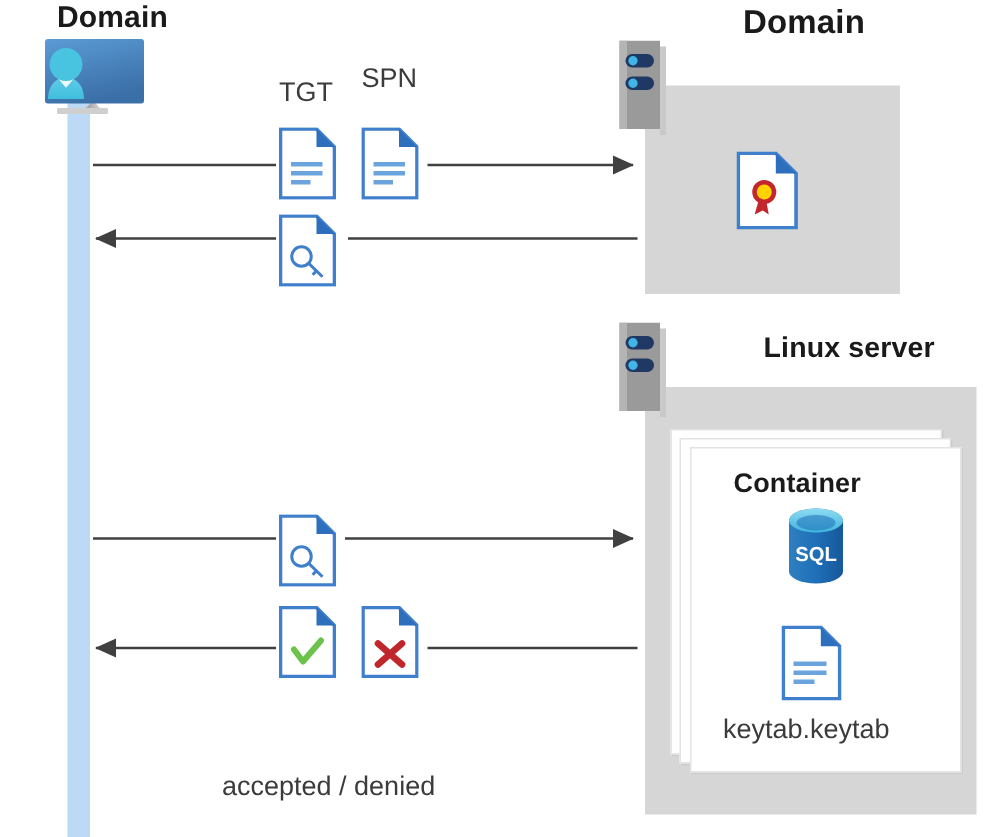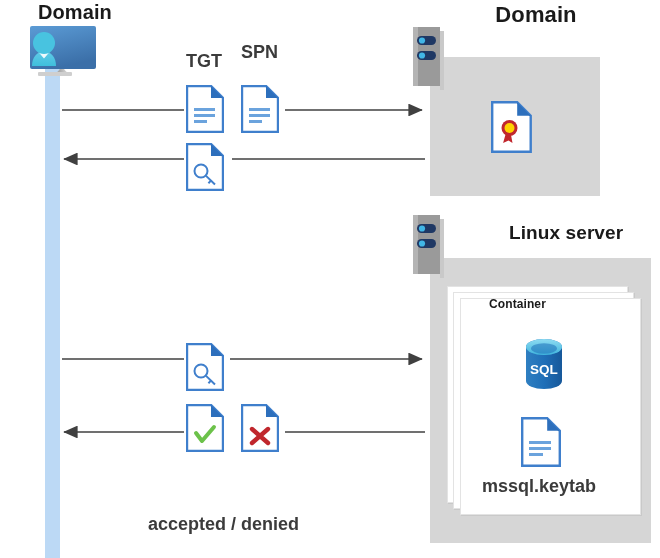--- a/index.html
+++ b/index.html
@@ -15,23 +15,23 @@
   #dc-panel{left:430px;top:57px;width:170px;height:139px;}
   #linux-panel{left:430px;top:258px;width:221px;height:285px;}
 
   
   .heading{
     font-weight:bold;color:#1a1a1a;letter-spacing:.1px;line-height:1.12;
   }
   #client-title{left:38px;top:1px;font-size:20px;}
   #dc-title{left:461px;top:3px;font-size:22px;width:150px;text-align:center;}
   #linux-title{left:461px;top:222px;font-size:19px;margin-left:48px;}
-  #container-title{left:489px;top:298px;font-size:12px;}
-
-  .plain-label{color:#3b3b3b;font-weight:700;}
+  #container-title{left:489px;top:312px;font-size:18px;}
+
+  .plain-label{color:#3b3b3b;font-weight:400;}
   #tgt-label{left:186px;top:51px;font-size:18px;}
   #spn-label{left:241px;top:42px;font-size:18px;}
   #accepted-denied{left:148px;top:466px;font-size:18px;margin-top:48px;}
   #keytab-label{left:482px;top:476px;font-size:18px;}
 
   
   #lifeline{left:45px;top:60px;width:15px;height:498px;background:#bcd9f5;}
 
   
   #client-icon{left:8px;top:22px;width:96px;height:66px;}
@@ -258,13 +258,13 @@
 <div class="abs" id="keytab-doc">
   <svg viewBox="0 0 40 50" width="40" height="50">
     <path d="M1.2 1.2 h25 l12.6 12.6 v35 h-37.6 z" fill="#ffffff" stroke="#3f7fcc" stroke-width="2.4"></path>
     <path d="M26.2 1.2 l12.6 12.6 h-12.6 z" fill="#2d6fbc"></path>
     <rect x="8" y="24" width="22" height="3" fill="#6ba3dd"></rect>
     <rect x="8" y="30" width="22" height="3" fill="#6ba3dd"></rect>
     <rect x="8" y="36" width="14" height="3" fill="#6ba3dd"></rect>
   </svg>
 </div>
 
-<div class="abs plain-label" id="keytab-label">mssql.keytab</div>
+<div class="abs plain-label" id="keytab-label">keytab.keytab</div>
 
 </body></html>

